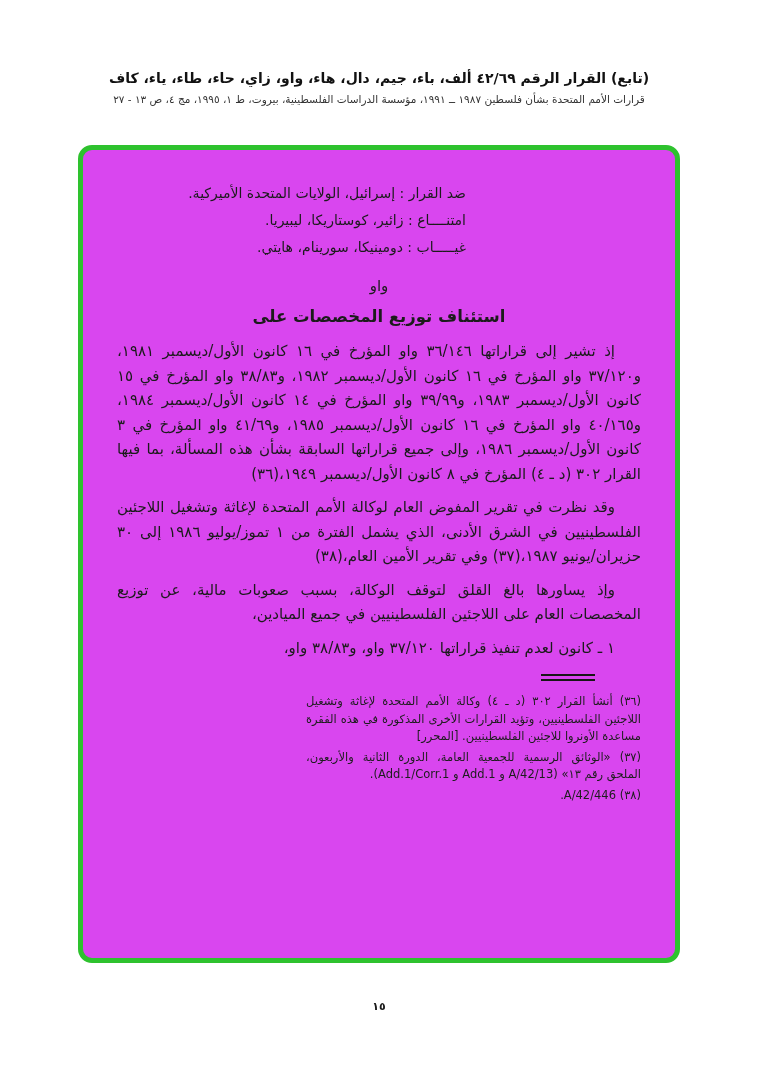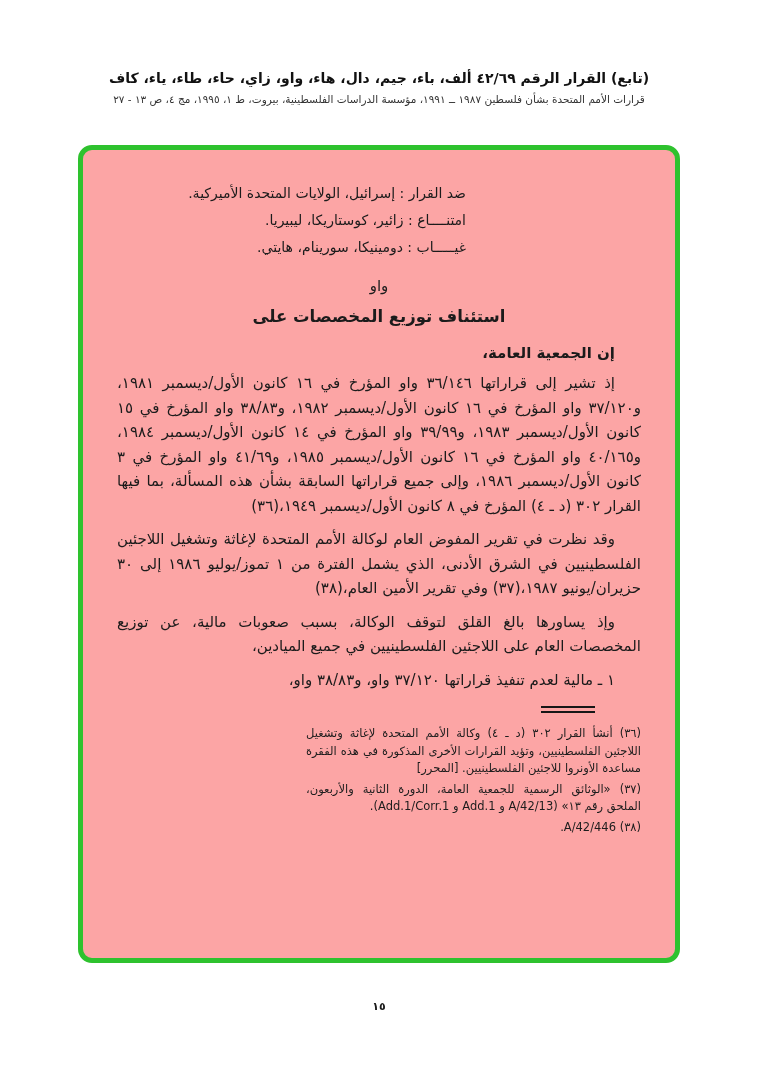--- a/index.html
+++ b/index.html
@@ -17,21 +17,21 @@
   .hdr1 { font-size: 14px; font-weight: 700; color: #111; }
   .hdr2 { font-size: 10.5px; margin-top: 7px; color: #333; }
 
   .frame {
     position: absolute; top: 145px; left: 78px;
     width: 602px; height: 818px;
     border: 5px solid #0f766e;
     border-radius: 14px;
     padding: 30px 34px 0 34px;
     overflow: hidden;
-    background: #fca5a5;
+    background: #d946ef;
   }
 
   .vote { padding-right: 175px; font-size: 14px; line-height: 27px; }
   .vote-line { text-align: right; white-space: nowrap; }
 
   .letter { text-align: center; font-size: 15px; margin-top: 16px; }
   .title { text-align: center; font-size: 16.5px; font-weight: 700; line-height: 27px; }
   .title-first { margin-top: 8px; }
 
   .opening { margin-top: 14px; font-weight: 700; font-size: 15px; text-indent: 26px; }
@@ -74,29 +74,28 @@
 
     <div class="vote">
       <div class="vote-line">ضد القرار :  إسرائيل، الولايات المتحدة الأميركية.</div>
       <div class="vote-line">امتنــــاع :  زائير، كوستاريكا، ليبيريا.</div>
       <div class="vote-line">غيـــــاب :  دومينيكا، سورينام، هايتي.</div>
     </div>
 
     <div class="letter">واو</div>
     <div class="title title-first">استئناف توزيع المخصصات على</div>
 
-    <p class="opening">إن الجمعية العامة،</p>
 
     <p class="para"><span class="lead">إذ تشير</span><span> إلى قراراتها ٣٦/١٤٦ واو المؤرخ في ١٦ كانون الأول/ديسمبر ١٩٨١، و٣٧/١٢٠ واو المؤرخ في ١٦ كانون الأول/ديسمبر ١٩٨٢، و٣٨/٨٣ واو المؤرخ في ١٥ كانون الأول/ديسمبر ١٩٨٣، و٣٩/٩٩ واو المؤرخ في ١٤ كانون الأول/ديسمبر ١٩٨٤، و٤٠/١٦٥ واو المؤرخ في ١٦ كانون الأول/ديسمبر ١٩٨٥، و٤١/٦٩ واو المؤرخ في ٣ كانون الأول/ديسمبر ١٩٨٦، وإلى جميع قراراتها السابقة بشأن هذه المسألة، بما فيها القرار ٣٠٢ (د ـ ٤) المؤرخ في ٨ كانون الأول/ديسمبر ١٩٤٩،(٣٦)</span></p>
 
     <p class="para"><span class="lead">وقد نظرت</span><span> في تقرير المفوض العام لوكالة الأمم المتحدة لإغاثة وتشغيل اللاجئين الفلسطينيين في الشرق الأدنى، الذي يشمل الفترة من ١ تموز/يوليو ١٩٨٦ إلى ٣٠ حزيران/يونيو ١٩٨٧،(٣٧) وفي تقرير الأمين العام،(٣٨)</span></p>
 
     <p class="para"><span class="lead">وإذ يساورها بالغ القلق</span><span> لتوقف الوكالة، بسبب صعوبات مالية، عن توزيع المخصصات العام على اللاجئين الفلسطينيين في جميع الميادين،</span></p>
 
-    <p class="para"><span>١ ـ </span><span class="lead">مالية</span><span> لعدم تنفيذ قراراتها ٣٧/١٢٠ واو، و٣٨/٨٣ واو،</span></p>
+    <p class="para"><span>١ ـ </span><span class="lead">كانون</span><span> لعدم تنفيذ قراراتها ٣٧/١٢٠ واو، و٣٨/٨٣ واو،</span></p>
 
     <div class="fnsep"></div>
 
     <div class="footnotes">
       <p class="fn">(٣٦) أنشأ القرار ٣٠٢ (د ـ ٤) وكالة الأمم المتحدة لإغاثة وتشغيل اللاجئين الفلسطينيين، وتؤيد القرارات الأخرى المذكورة في هذه الفقرة مساعدة الأونروا للاجئين الفلسطينيين. [المحرر]</p>
       <p class="fn">(٣٧) «الوثائق الرسمية للجمعية العامة، الدورة الثانية والأربعون، الملحق رقم ١٣» (A/42/13 و Add.1 و Add.1/Corr.1).</p>
       <p class="fn">(٣٨) A/42/446.</p>
     </div>
 
   </div>

